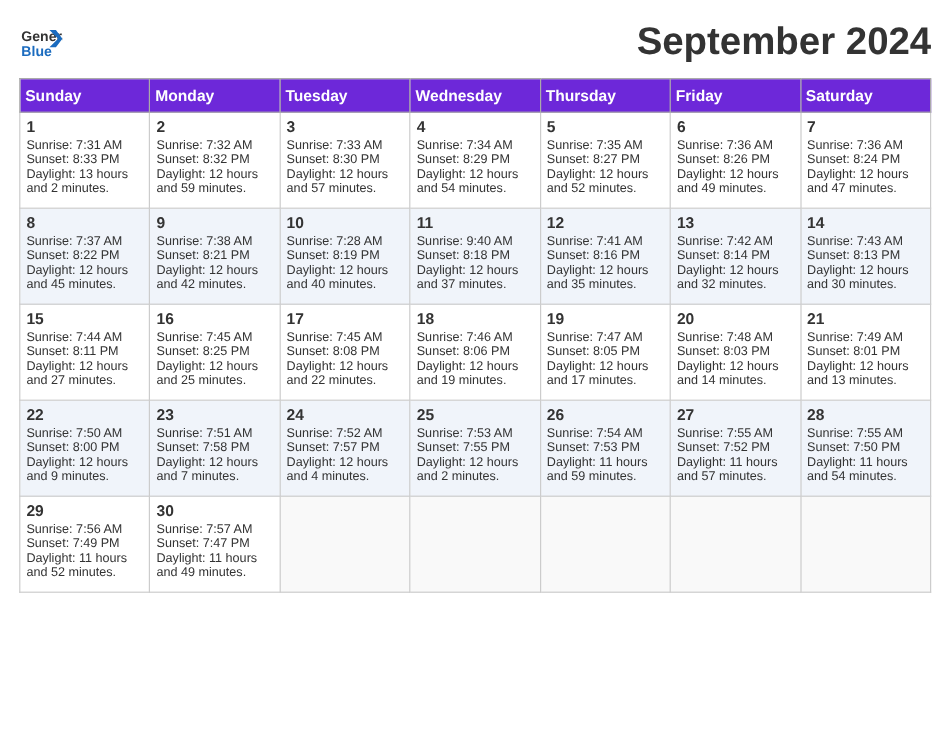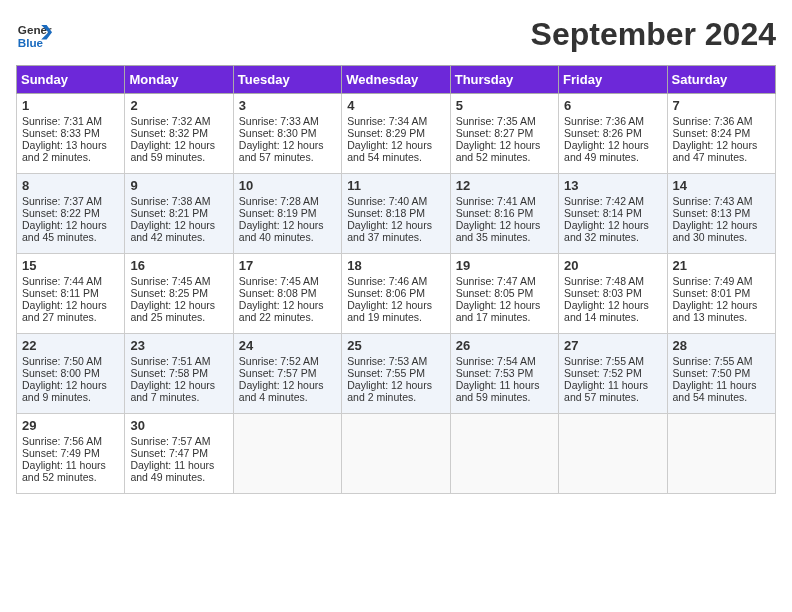--- a/index.html
+++ b/index.html
@@ -164,21 +164,21 @@
         </td>
         <td>
           <span class="day-num">10</span>
           <div>Sunrise: 7:28 AM</div>
           <div>Sunset: 8:19 PM</div>
           <div>Daylight: 12 hours</div>
           <div>and 40 minutes.</div>
         </td>
         <td>
           <span class="day-num">11</span>
-          <div>Sunrise: 7:40 AM</div>
+          <div>Sunrise: 9:40 AM</div>
           <div>Sunset: 8:18 PM</div>
           <div>Daylight: 12 hours</div>
           <div>and 37 minutes.</div>
         </td>
         <td>
           <span class="day-num">12</span>
           <div>Sunrise: 7:41 AM</div>
           <div>Sunset: 8:16 PM</div>
           <div>Daylight: 12 hours</div>
           <div>and 35 minutes.</div>

